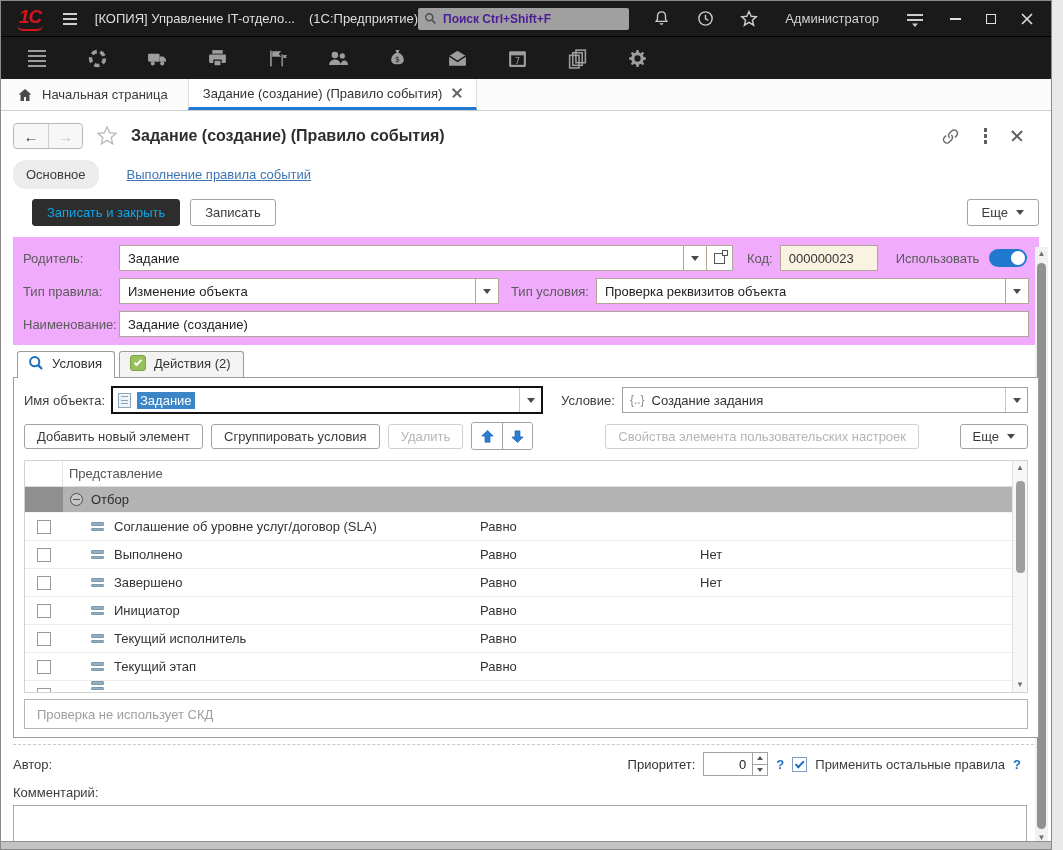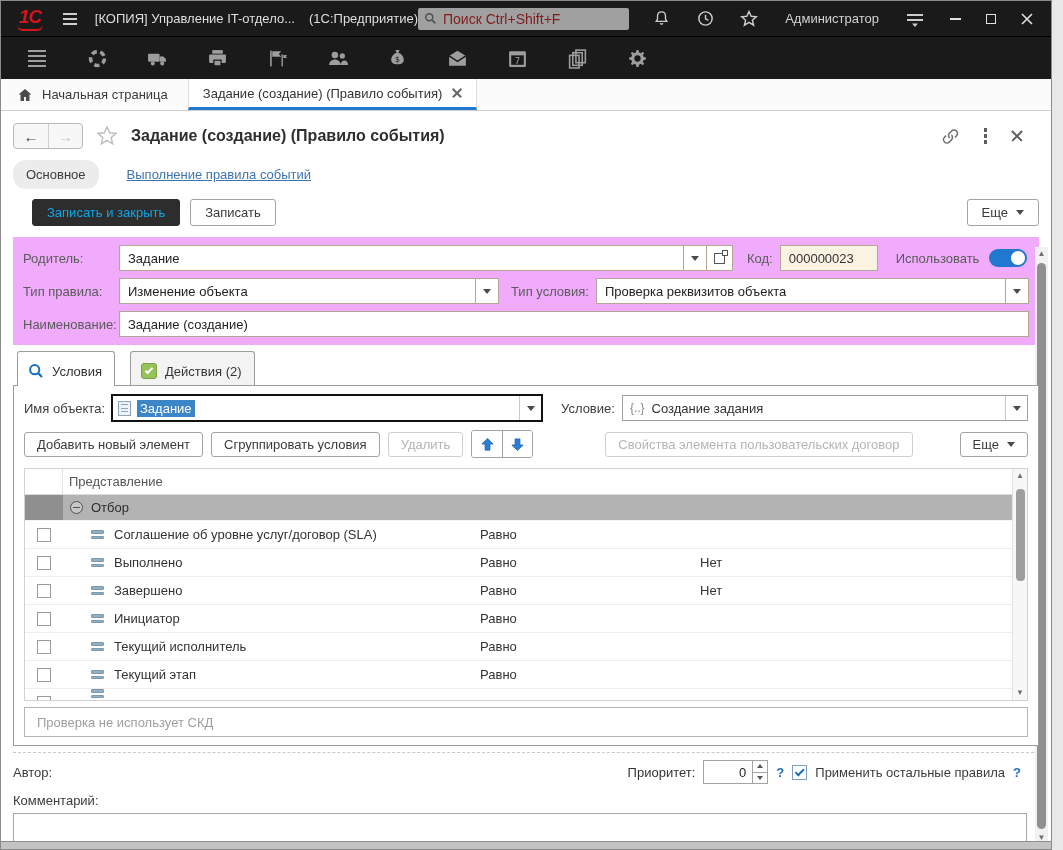--- a/index.html
+++ b/index.html
@@ -8,21 +8,21 @@
     font-family:"Liberation Sans","DejaVu Sans",sans-serif;font-size:13px;color:#333;overflow:hidden;}
 
   
   .titlebar{height:36px;background:#1a1a1a;display:flex;align-items:center;color:#d9d9d9;padding:0 10px;border-bottom:1px solid #000;}
   .logo{color:#d6151b;font-weight:700;font-style:italic;font-size:19px;margin:0 4px 0 6px;letter-spacing:-1px;border-bottom:2px solid #d6151b;border-radius:0 0 6px 6px;padding:0 2px 1px 2px;}
   .hamb{width:18px;display:flex;flex-direction:column;gap:3px;margin:0 18px 0 16px;cursor:pointer;}
   .hamb i{display:block;height:2px;background:#cfcfcf;}
   .wtitle{color:#dfdfdf;margin-right:14px;white-space:nowrap;}
   .wkind{color:#dfdfdf;white-space:nowrap;}
   .searchbox{margin-left:auto;width:277px;height:22px;background:#a0a0a0;border-radius:2px;display:flex;align-items:center;padding:0 6px;gap:6px;}
-  .searchbox .ph{color:#7f1d1d;font-size:14px;}
+  .searchbox .ph{color:#4c1d95;font-size:12px;font-weight:bold;}
   .tbicons{display:flex;align-items:center;gap:20px;margin-left:20px;justify-content:flex-end;}
   .uname{color:#d2d2d2;font-size:13px;margin:0 4px;}
   .sysbtns{display:flex;align-items:center;gap:8px;margin-left:14px;}
   .sysbtn{width:28px;height:24px;display:flex;align-items:center;justify-content:center;}
   .min-i{width:11px;height:2px;background:#e0e0e0;}
   .max-i{width:10px;height:10px;border:1.6px solid #e0e0e0;}
 
   
   .appbar{height:42px;background:#1a1a1a;display:flex;align-items:center;gap:36px;padding-left:24px;}
   .abtn{display:flex;align-items:center;justify-content:center;width:24px;height:24px;cursor:pointer;}
@@ -72,21 +72,21 @@
   .dbtn{width:23px;height:100%;display:flex;align-items:center;justify-content:center;border-left:1px solid #b3a696;cursor:pointer;flex:none;}
   .obtn{width:26px;height:100%;display:flex;align-items:center;justify-content:center;border-left:1px solid #b3a696;cursor:pointer;flex:none;}
   .opico{position:relative;width:11px;height:11px;border:1.5px solid #555;}
   .opico i{position:absolute;right:-4px;top:-4px;width:6px;height:6px;border:1.5px solid #555;background:#fff;}
   .codefld{background:#fbf3e2;border:1px solid #b3a696;height:26px;display:flex;align-items:center;padding:0 8px;width:98px;color:#333;}
   .toggle{width:38px;height:18px;border-radius:9px;background:#2079cf;position:relative;cursor:pointer;flex:none;}
   .toggle .knob{position:absolute;right:2px;top:2px;width:14px;height:14px;border-radius:50%;background:#fff;}
 
   
   .dtabs{display:flex;align-items:flex-end;margin-top:6px;padding-left:4px;position:relative;z-index:2;}
-  .dtab{display:flex;align-items:center;gap:8px;border:1px solid #9c9c9c;border-bottom:none;border-radius:3px 3px 0 0;padding:11px 12px 6px 10px;background:#f3f3f3;margin-right:15px;cursor:pointer;color:#333;}
+  .dtab{display:flex;align-items:center;gap:8px;border:1px solid #9c9c9c;border-bottom:none;border-radius:3px 3px 0 0;padding:3px 12px 6px 10px;background:#f3f3f3;margin-right:4px;cursor:pointer;color:#333;}
   .dtab.active{background:#fff;margin-bottom:-1px;padding-bottom:7px;}
   .chkico{width:16px;height:16px;border-radius:3px;background:#97c15c;border:1px solid #7ba33e;position:relative;}
   .chkico i{position:absolute;left:3px;top:4px;width:8px;height:4px;border-left:2px solid #fff;border-bottom:2px solid #fff;transform:rotate(-45deg);}
 
   .tabbox{border:1px solid #9c9c9c;background:#fff;padding:8px 10px;position:relative;z-index:1;}
   .orow{display:flex;align-items:center;height:28px;}
   .olabel{color:#3c3c3c;flex:none;}
   .combo-f{width:432px;height:28px;border:2px solid #111;display:flex;align-items:center;gap:6px;padding-left:5px;margin-left:6px;background:#fff;}
   .lsticon{width:13px;height:15px;background:#eef3f8;border:1px solid #8fa6ba;display:flex;flex-direction:column;justify-content:space-evenly;padding:0 2px;flex:none;}
   .lsticon i{display:block;height:1px;background:#8fa6ba;}
@@ -461,21 +461,21 @@
             <svg width="15" height="15" viewBox="0 0 16 16">
                 <path d="M8 1.5l6 6h-3.4v6.5H5.4V7.5H2z" fill="#2a7fd4" stroke="#1c5fa8" stroke-width="0.8"></path>
               </svg>
           </span>
           <span class="arrbtn">
             <svg width="15" height="15" viewBox="0 0 16 16">
                 <path d="M8 14.5l-6-6h3.4V2h5.2v6.5H14z" fill="#2a7fd4" stroke="#1c5fa8" stroke-width="0.8"></path>
               </svg>
           </span>
         </span>
-        <span class="btn sm dis props-ml">Свойства элемента пользовательских договор</span>
+        <span class="btn sm dis props-ml">Свойства элемента пользовательских настроек</span>
         <span class="btn sm mlauto">
             <span>Еще</span>
             <span class="cdn"></span>
           </span>
       </div>
 
       <div class="tbl">
         <div class="thead">
           <span class="c1"></span>
           <span class="c2">Представление</span>

